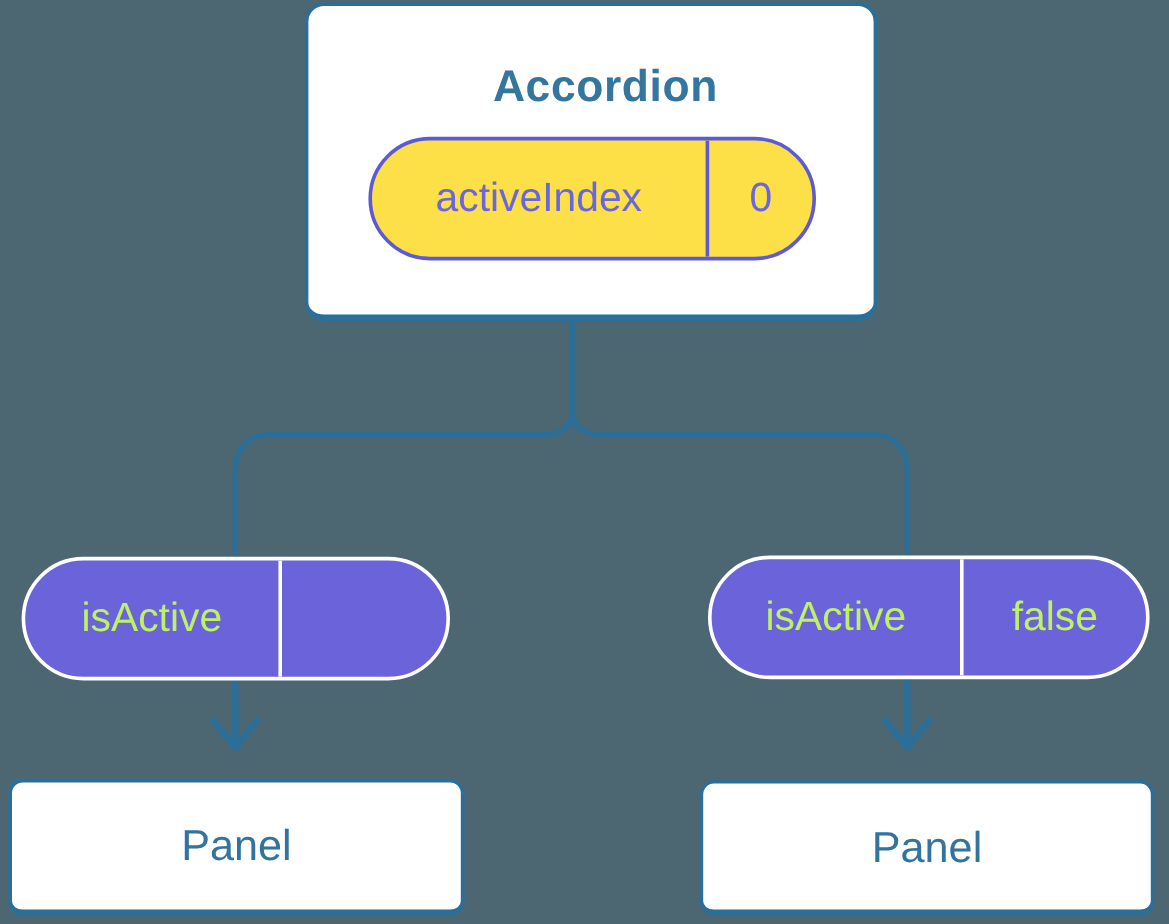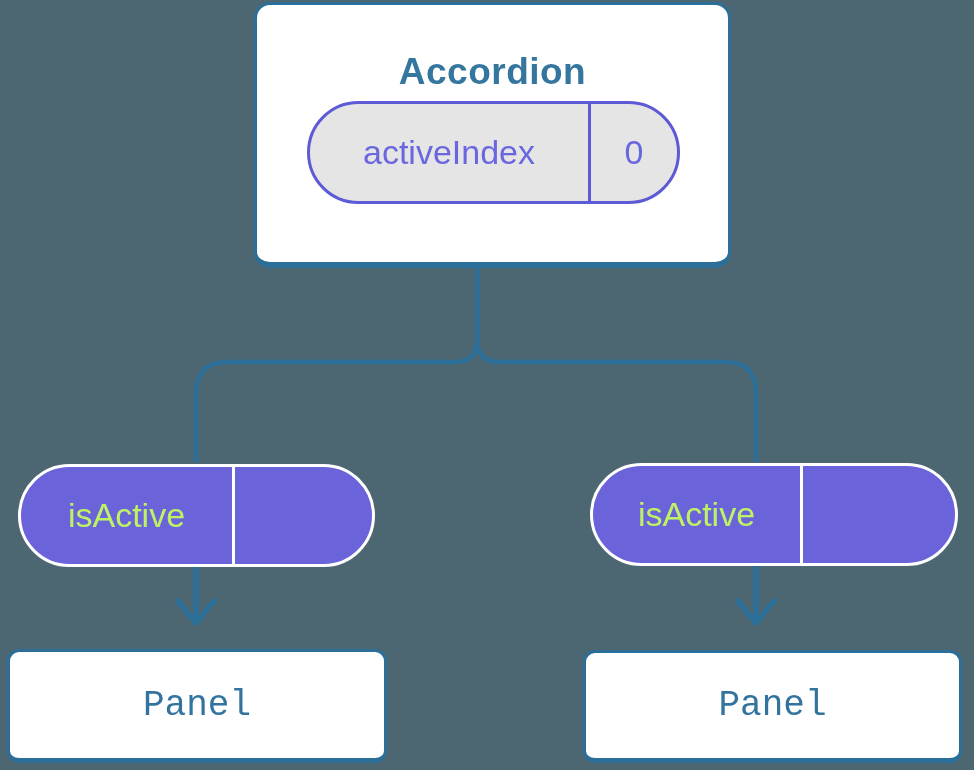--- a/index.html
+++ b/index.html
@@ -34,21 +34,21 @@
     box-sizing: border-box;
   }
   .root-box {
     left: 254px;
     top: 2px;
     width: 477px;
     height: 266px;
   }
   .component-title {
     position: absolute;
-    left: 0;
+    left: 12px;
     top: 46px;
     width: 100%;
     text-align: center;
     font-size: 37px;
     font-weight: 600;
     color: #35769f;
     letter-spacing: 0.5px;
   }
 
   
@@ -67,24 +67,24 @@
     font-size: 34px;
     white-space: nowrap;
   }
   .pill .cell.name { flex: 0 0 auto; }
   .pill .cell.value { flex: 1 1 auto; }
   .pill .divider { flex: 0 0 3px; }
 
   
   .pill.outlined {
     left: 50px;              
-    top: 96px;
+    top: 109px;
     width: 373px;
     height: 103px;
-    background: #e5e5e5;
+    background: #fde047;
     border: 3px solid #5d5ad6;
     color: #6a66e0;
     text-align: center;
   }
   .pill.outlined .cell.name { width: 278px; }
   .pill.outlined .divider { background: #5d5ad6; }
 
   
   .pill.filled {
     background: #6a63da;
@@ -116,21 +116,20 @@
     border: 3px solid #2b6f99;
     border-bottom-width: 5px;
     border-radius: 12px;
     box-sizing: border-box;
     display: flex;
     align-items: center;
     justify-content: center;
     font-size: 36px;
     font-weight: 500;
     color: #33749f;
-    font-family: Liberation Mono, monospace;
   }
   .panel-left  { left: 7px;   top: 649px; width: 380px; height: 114px; }
   .panel-right { left: 583px; top: 650px; width: 379px; height: 113px; }
 </style>
 </head>
 <body>
 
 <div class="stage">
 
   <svg class="connectors" viewBox="0 0 974 770">
@@ -159,20 +158,21 @@
   </div>
 
   <div class="pill filled pill-left">
     <div class="cell name">isActive</div>
     <div class="divider"></div>
   </div>
 
   <div class="pill filled pill-right">
     <div class="cell name">isActive</div>
     <div class="divider"></div>
+    <div class="cell value">false</div>
   </div>
 
   <div class="panel-box panel-left">
     <span>Panel</span>
   </div>
   <div class="panel-box panel-right">
     <span>Panel</span>
   </div>
 
 </div>

